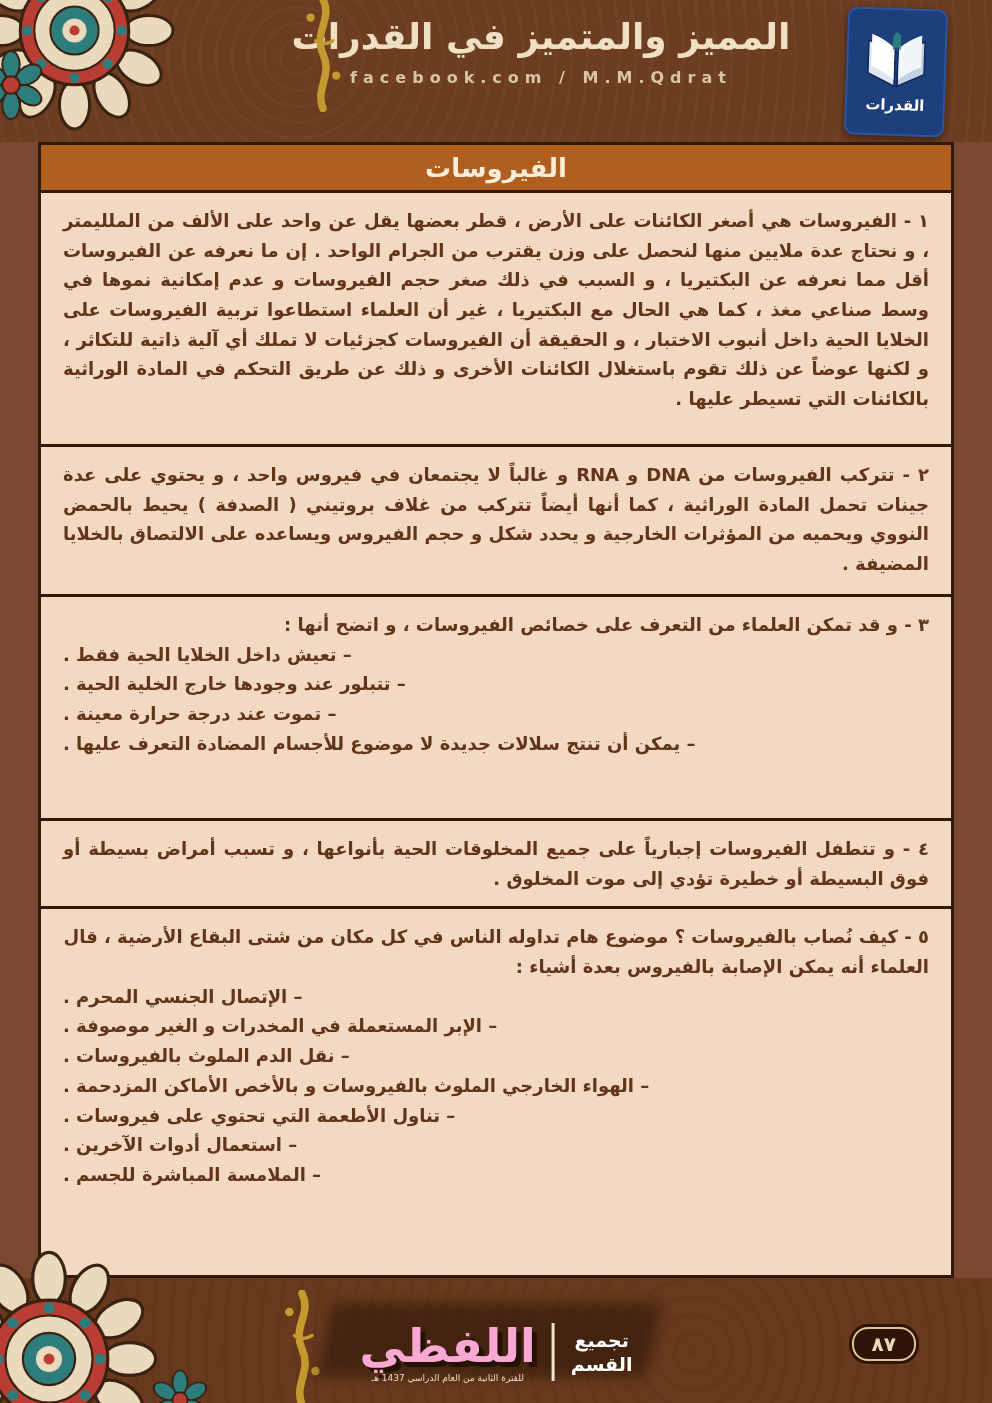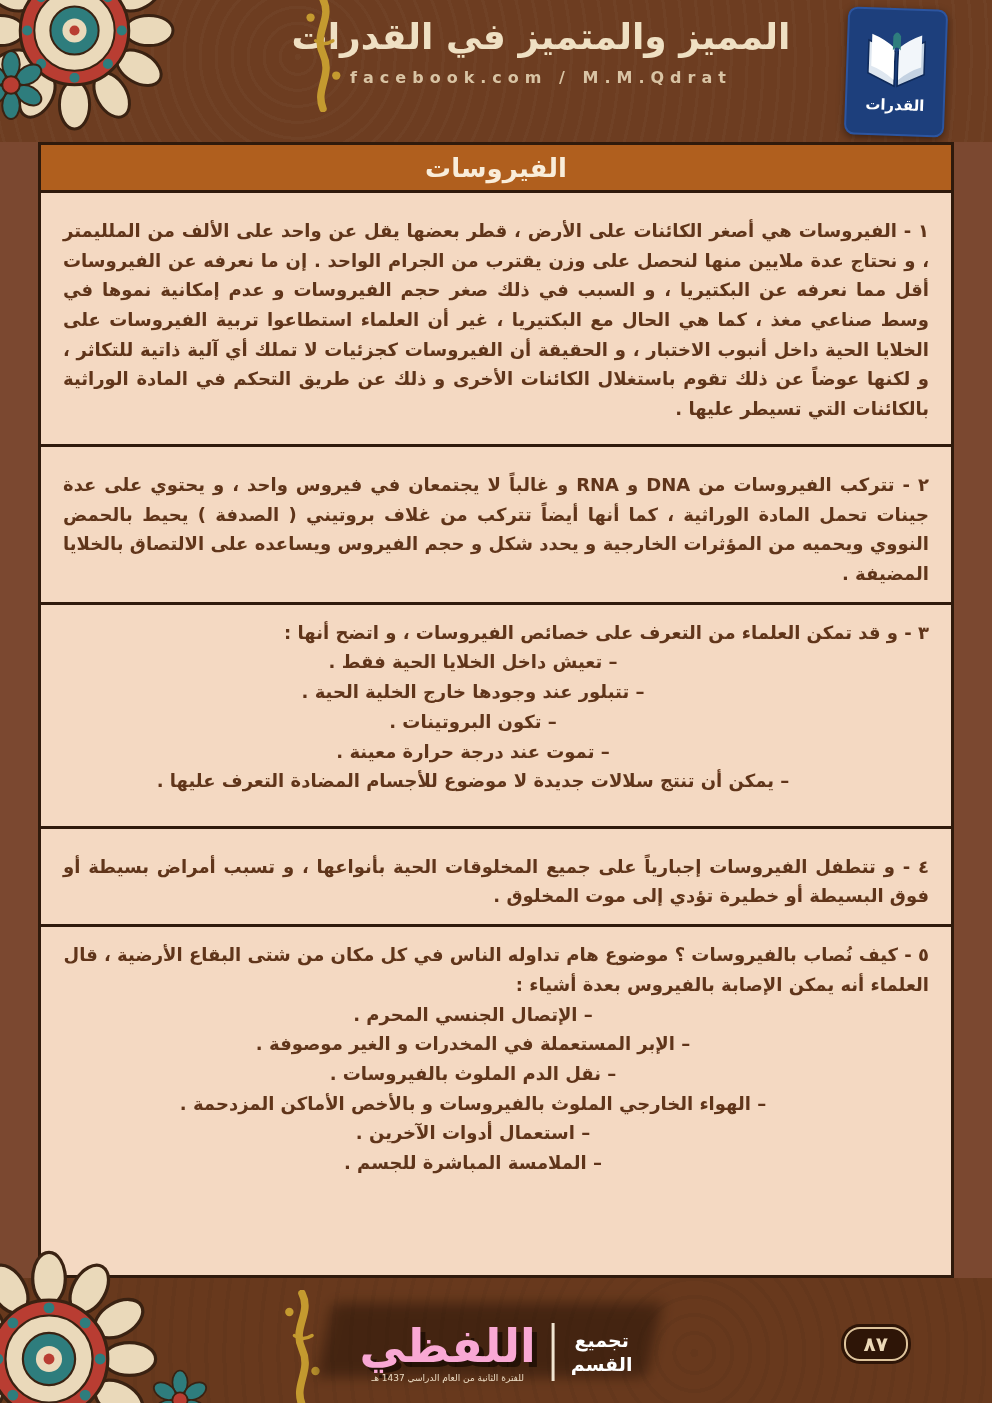--- a/index.html
+++ b/index.html
@@ -31,40 +31,40 @@
   .title-bar span { color:#f9edda; font-size:26px; font-weight:bold; }
 
   .sections { flex:1; display:flex; flex-direction:column; overflow:hidden; }
   .section { padding:13px 22px; border-bottom:3px solid #2f1a0c; color:#60351a;
     font-weight:bold; font-size:18px; line-height:1.65; }
   .section.last { border-bottom:none; flex:1; }
   .s1 { min-height:254px; }
   .s2 { min-height:150px; }
   .s3 { min-height:224px; }
   .s4 { min-height:88px; }
-  .para { direction:rtl; text-align:justify;margin-top:10px; }
+  .para { direction:rtl; text-align:justify; }
   .intro { direction:rtl; text-align:right; }
-  .bullets { direction:rtl; text-align:center; padding-right:46px; }
+  .bullets { direction:rtl; text-align:left; padding-right:46px; }
   .bullet { display:block; }
 
   
   .footer-band { position:absolute; bottom:0; left:0; width:100%; height:125px; background:#68391d; }
   .footer-band::after { content:""; position:absolute; inset:0;
     background:repeating-radial-gradient(circle at 70% 60%, rgba(0,0,0,.04) 0 4px, transparent 4px 18px); }
   .footer-shadow { position:absolute; left:50%; bottom:26px; transform:translateX(-52%) skewX(-12deg);
     width:330px; height:74px; background:rgba(25,10,3,.45); filter:blur(7px); }
   .footer-center { position:absolute; left:50%; bottom:20px; transform:translateX(-50%);
     display:flex; align-items:center; gap:16px; direction:rtl; }
   .compile { color:#fff; font-size:19px; font-weight:bold; text-align:center; line-height:1.3; }
   .vbar { width:3px; height:58px; background:#f0e4d0; }
   .bigname { color:#f9a8d4; font-size:46px; font-weight:bold; line-height:1.05;
     text-shadow:5px 5px 0 rgba(20,8,2,.65); }
   .subtext { color:#e9d9c0; font-size:9px; text-align:center; margin-top:3px; direction:rtl; }
 
-  .page-badge { position:absolute; right:84px; bottom:42px; background:#2e1507;
+  .page-badge { position:absolute; right:76px; bottom:42px; background:#2e1507;
     border:2px solid #dec49c; box-shadow:0 0 0 3px #2e1507; border-radius:16px;
     padding:3px 18px; }
   .page-badge span { color:#ecd9b8; font-size:20px; font-weight:bold; }
 
   
   .deco { position:absolute; pointer-events:none; }
   .mandala-tl { left:-28px; top:-72px; width:205px; height:205px; }
   .flower-tl  { left:-26px; top:48px;  width:74px;  height:74px; }
   .mandala-bl { left:-62px; top:1248px; width:222px; height:222px; }
   .flower-bl  { left:148px; top:1368px; width:64px; height:64px; }
@@ -222,37 +222,37 @@
 
       <div class="section s2">
         <p class="para">٢ - تتركب الفيروسات من DNA و RNA و غالباً لا يجتمعان في فيروس واحد ، و يحتوي على عدة جينات تحمل المادة الوراثية ، كما أنها أيضاً تتركب من غلاف بروتيني ( الصدفة ) يحيط بالحمض النووي ويحميه من المؤثرات الخارجية و يحدد شكل و حجم الفيروس ويساعده على الالتصاق بالخلايا المضيفة .</p>
       </div>
 
       <div class="section s3">
         <p class="intro">٣ - و قد تمكن العلماء من التعرف على خصائص الفيروسات ، و اتضح أنها :</p>
         <div class="bullets">
           <span class="bullet">– تعيش داخل الخلايا الحية فقط .</span>
           <span class="bullet">– تتبلور عند وجودها خارج الخلية الحية .</span>
-          <span class="bullet">– تكون البروتينات .</span>
           <span class="bullet">– تموت عند درجة حرارة معينة .</span>
           <span class="bullet">– يمكن أن تنتج سلالات جديدة لا موضوع للأجسام المضادة التعرف عليها .</span>
         </div>
       </div>
 
       <div class="section s4">
         <p class="para">٤ - و تتطفل الفيروسات إجبارياً على جميع المخلوقات الحية بأنواعها ، و تسبب أمراض بسيطة أو فوق البسيطة أو خطيرة تؤدي إلى موت المخلوق .</p>
       </div>
 
       <div class="section s5 last">
         <p class="intro">٥ - كيف نُصاب بالفيروسات ؟ موضوع هام تداوله الناس في كل مكان من شتى البقاع الأرضية ، قال العلماء أنه يمكن الإصابة بالفيروس بعدة أشياء :</p>
         <div class="bullets">
           <span class="bullet">– الإتصال الجنسي المحرم .</span>
           <span class="bullet">– الإبر المستعملة في المخدرات و الغير موصوفة .</span>
           <span class="bullet">– نقل الدم الملوث بالفيروسات .</span>
           <span class="bullet">– الهواء الخارجي الملوث بالفيروسات و بالأخص الأماكن المزدحمة .</span>
+          <span class="bullet">– تناول الأطعمة التي تحتوي على فيروسات .</span>
           <span class="bullet">– استعمال أدوات الآخرين .</span>
           <span class="bullet">– الملامسة المباشرة للجسم .</span>
         </div>
       </div>
 
     </div>
   </div>
 
   <div class="footer-band"></div>
 

